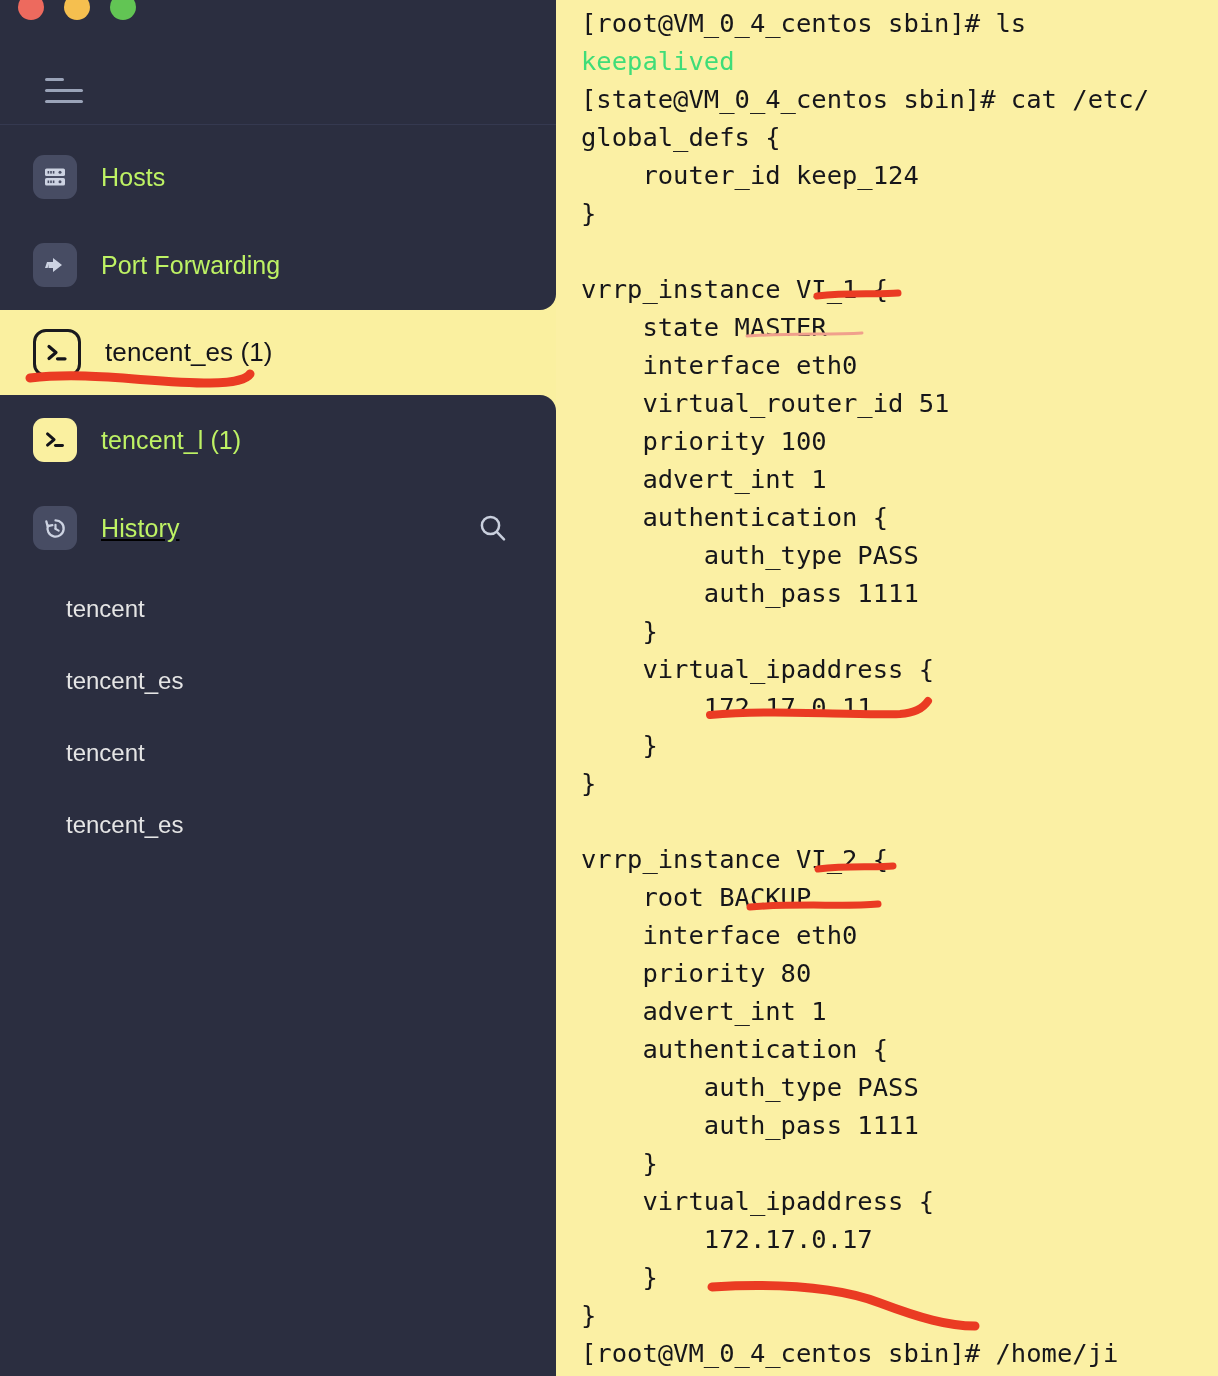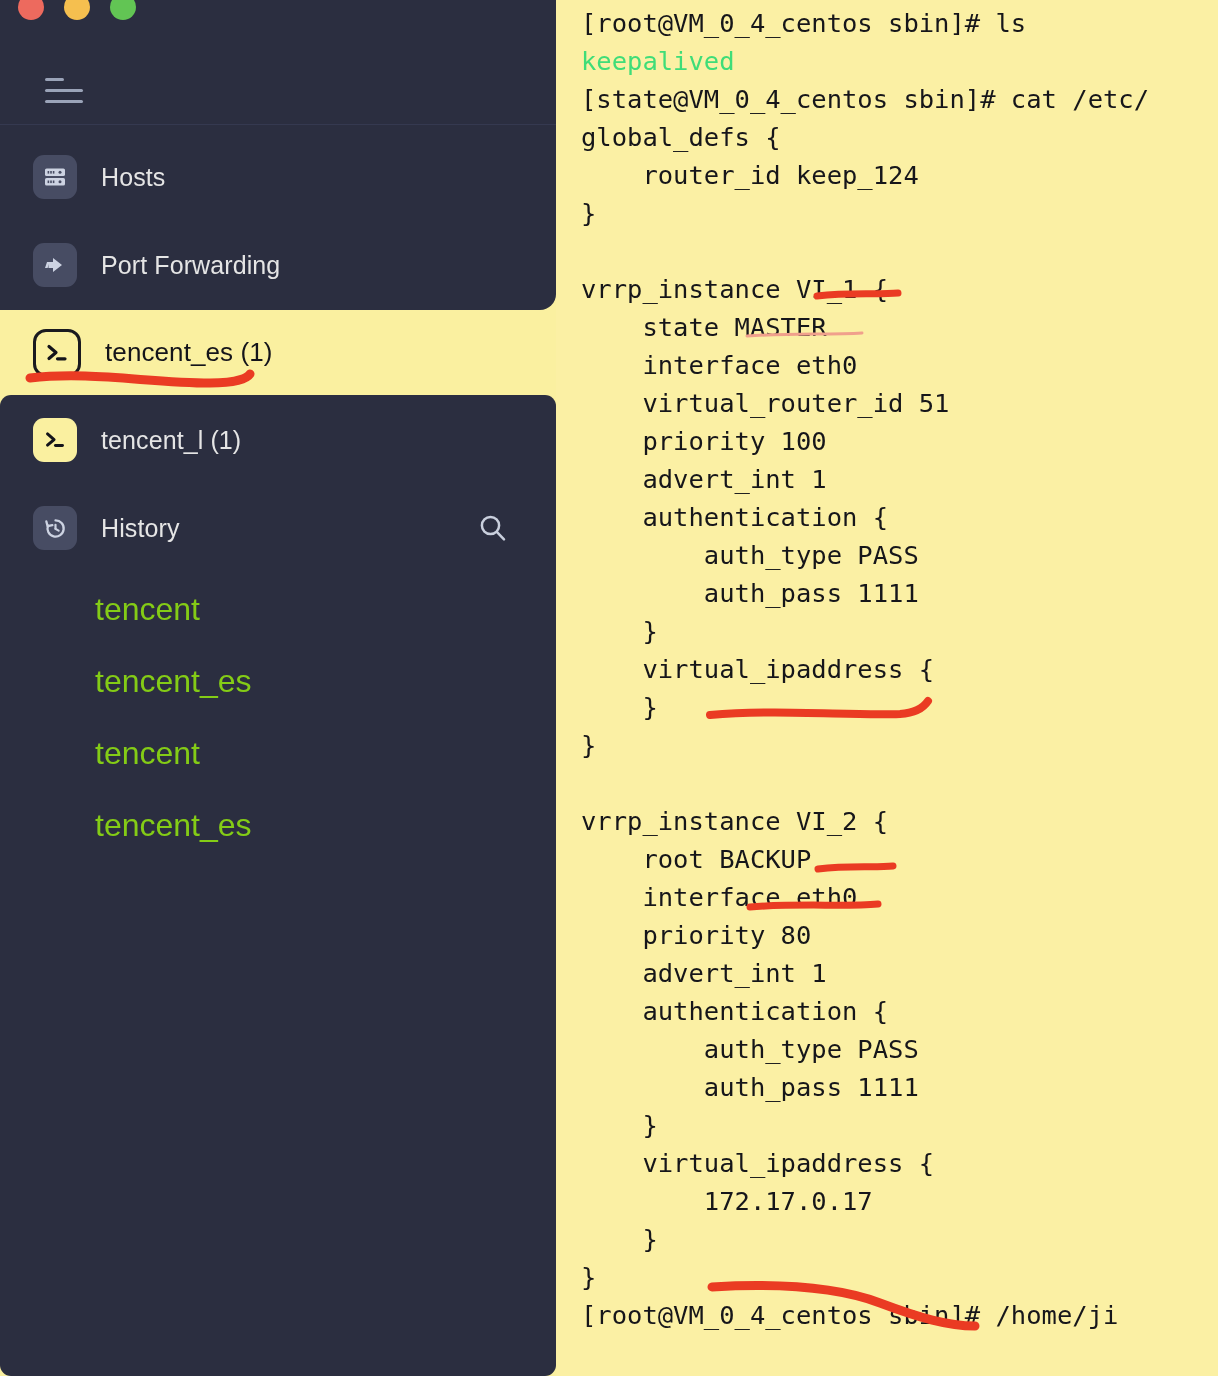--- a/index.html
+++ b/index.html
@@ -69,21 +69,20 @@
     top: 0;
     height: 310px;
     border-bottom-right-radius: 16px;
   }
 
   
   .sb-bottom {
     top: 395px;
     height: 981px;
     border-top-right-radius: 16px;
-    border-radius: 11px;
   }
 
   .titlebar {
     position: absolute;
     left: 0; top: 0;
     width: 556px;
     height: 125px;
     border-bottom: 1px solid #353950;
   }
 
@@ -141,21 +140,21 @@
     background: #474c63;
     display: flex;
     align-items: center;
     justify-content: center;
     flex: 0 0 auto;
   }
 
   .row-label {
     margin-left: 24px;
     font-size: 25px;
-    color: #e5e5e5;
+    color: #bef264;
     letter-spacing: 0.1px;
     white-space: nowrap;
   }
 
   
   .row-selected {
     position: absolute;
     left: 0;
     top: 310px;
     width: 556px;
@@ -197,23 +196,23 @@
     cursor: pointer;
   }
 
   .hist-item {
     position: absolute;
     left: 0;
     width: 556px;
     height: 44px;
     display: flex;
     align-items: center;
-    padding-left: 95px;
-    font-size: 32px;
-    color: #84cc16;
+    padding-left: 66px;
+    font-size: 24px;
+    color: #e5e5e5;
     cursor: pointer;
   }
 
   
   .anno {
     position: absolute;
     left: 0; top: 0;
     width: 1218px;
     height: 1376px;
     pointer-events: none;
@@ -237,20 +236,21 @@
         <div class="term-line">    state MASTER</div>
         <div class="term-line">    interface eth0</div>
         <div class="term-line">    virtual_router_id 51</div>
         <div class="term-line">    priority 100</div>
         <div class="term-line">    advert_int 1</div>
         <div class="term-line">    authentication {</div>
         <div class="term-line">        auth_type PASS</div>
         <div class="term-line">        auth_pass 1111</div>
         <div class="term-line">    }</div>
         <div class="term-line">    virtual_ipaddress {</div>
+        <div class="term-line">        172.17.0.11</div>
         <div class="term-line">    }</div>
         <div class="term-line">}</div>
         <div class="term-line blank">&nbsp;</div>
         <div class="term-line">vrrp_instance VI_2 {</div>
         <div class="term-line">    root BACKUP</div>
         <div class="term-line">    interface eth0</div>
         <div class="term-line">    priority 80</div>
         <div class="term-line">    advert_int 1</div>
         <div class="term-line">    authentication {</div>
         <div class="term-line">        auth_type PASS</div>
@@ -326,21 +326,21 @@
       <div class="row" style="top:10px;">
         <div class="icon-box icon-box-yellow">
           <svg width="28" height="28" viewBox="0 0 30 30">
             <path d="M7 8.5 L14 14.5 L7 20.5" stroke="#14141a" stroke-width="3.2" fill="none" stroke-linecap="round" stroke-linejoin="round"></path>
             <line x1="15.5" y1="20.8" x2="23" y2="20.8" stroke="#14141a" stroke-width="3.2" stroke-linecap="round"></line>
           </svg>
         </div>
         <span class="row-label">tencent_l (1)</span>
       </div>
 
-      <div class="row" style="top:98px;">
+      <div class="row" style="top:98px;text-decoration:underline;">
         <div class="icon-box">
           <svg width="27" height="27" viewBox="0 0 26 26">
             <path d="M13 5.2 A7.8 7.8 0 1 1 5.8 10.2" stroke="#cdd3e2" stroke-width="2.2" fill="none" stroke-linecap="round"></path>
             <path d="M4.2 6.2 L5.4 10.8 L10 9.8" stroke="#cdd3e2" stroke-width="2.2" fill="none" stroke-linecap="round" stroke-linejoin="round"></path>
             <line x1="13" y1="9.4" x2="13" y2="13.3" stroke="#cdd3e2" stroke-width="2.1" stroke-linecap="round"></line>
             <line x1="13" y1="13.3" x2="16" y2="15.1" stroke="#cdd3e2" stroke-width="2.1" stroke-linecap="round"></line>
           </svg>
         </div>
         <span class="row-label">History</span>
         <span class="search-btn">

